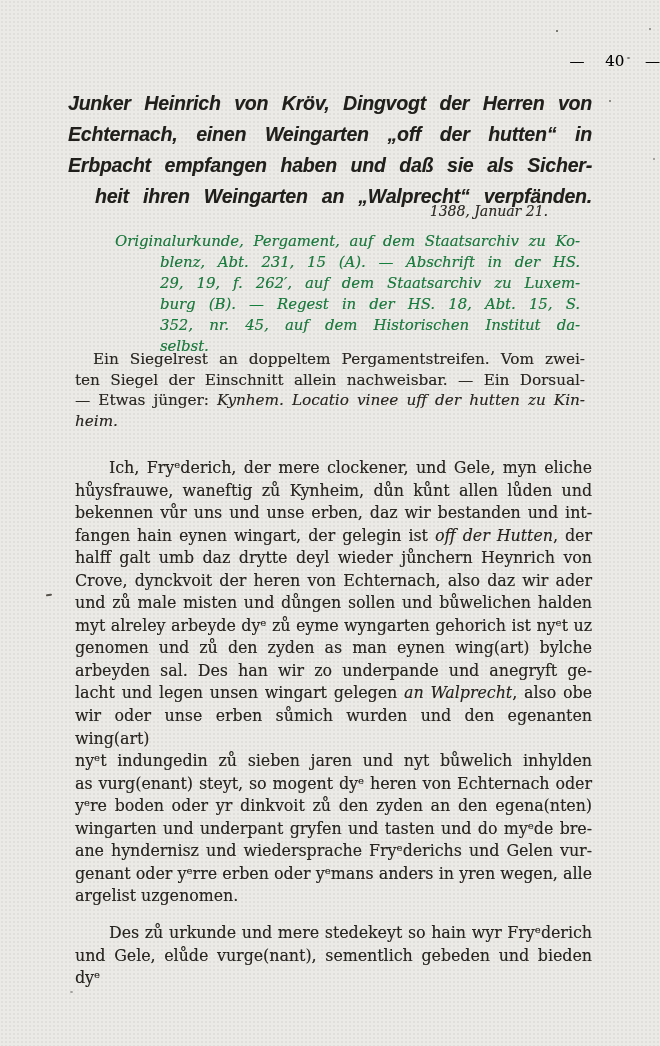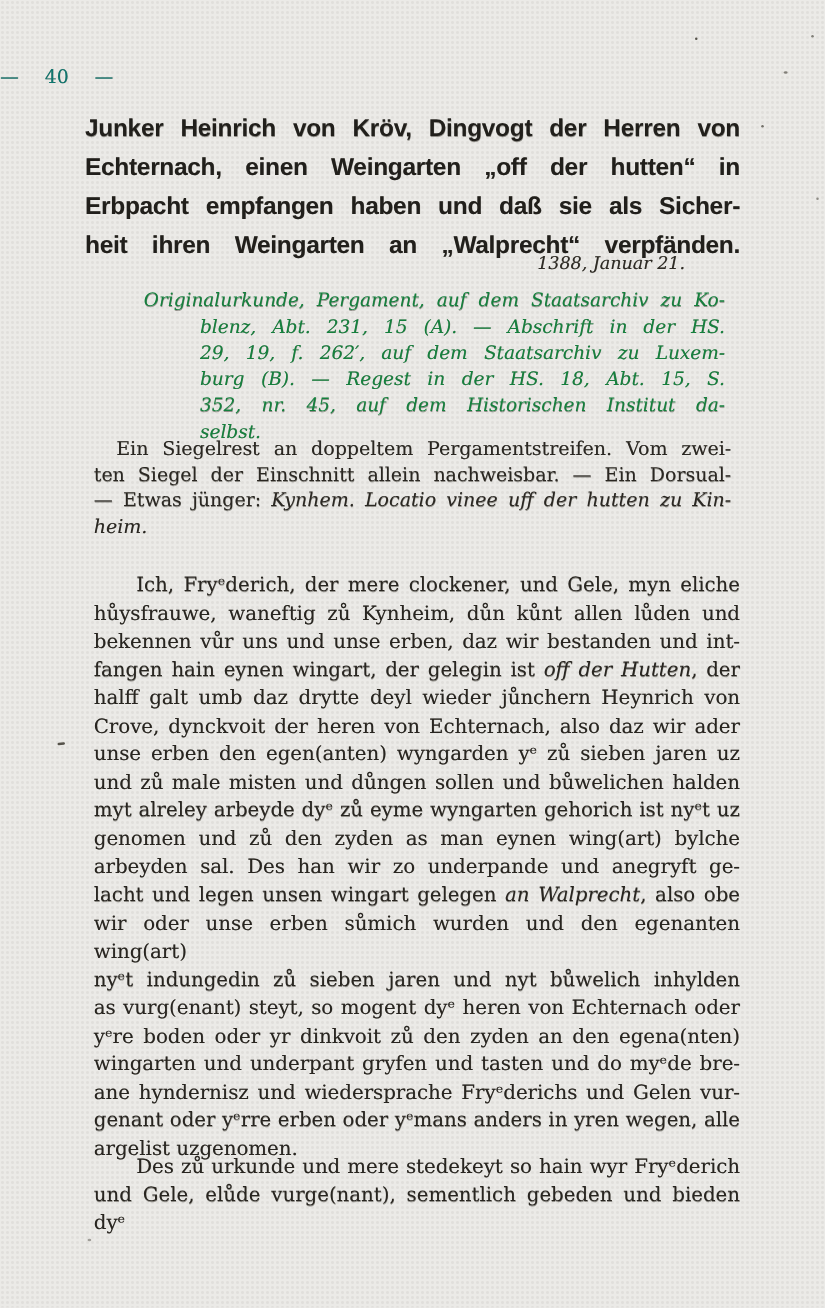--- a/index.html
+++ b/index.html
@@ -20,36 +20,36 @@
     text-align: justify;
     text-align-last: justify;
     white-space: normal;
   }
   .block .line:last-child { text-align-last: left; }
   .it { font-style: italic; }
 
   
   .pagenum {
     top: 52px; left: 0; width: 660px;
-    text-align: left;
+    text-align: right;
     font-size: 15px;
     word-spacing: 16px;
-    color: #0f766e;
+    color: #000000;
   }
 
   
   .heading {
     top: 88px; left: 68px; width: 524px;
     font-family: "Liberation Sans", sans-serif;
-    font-weight: bold; 
+    font-weight: bold; font-style: italic;
     font-size: 19.5px; line-height: 31px;
     letter-spacing: -0.2px;
     color: #211f1b;
   }
-  .heading .line:last-child { text-align-last: justify; }
+  .heading .line:last-child { text-align-last: justify; margin-left: 27px; }
 
   
   .dateline {
     top: 203px; left: 300px; width: 248px;
     text-align: right;
     font-style: italic;
     font-size: 14px;
     color: #2e2b25;
   }
 
@@ -128,21 +128,20 @@
     <div class="line"><span class="it">heim.</span></div>
   </div>
 
 <div class="abs bodypara para1 block">
     <div class="line"><span>Ich, Fryᵉderich, der mere clockener, und Gele, myn eliche</span></div>
     <div class="line"><span>hůysfrauwe, waneftig zů Kynheim, důn kůnt allen lůden und</span></div>
     <div class="line"><span>bekennen vůr uns und unse erben, daz wir bestanden und int-</span></div>
     <div class="line"><span>fangen hain eynen wingart, der gelegin ist </span><span class="it">off der Hutten</span><span>, der</span></div>
     <div class="line"><span>halff galt umb daz drytte deyl wieder jůnchern Heynrich von</span></div>
     <div class="line"><span>Crove, dynckvoit der heren von Echternach, also daz wir ader</span></div>
-    <div class="line"><span>unse erben den egen(anten) wyngarden yᵉ zů sieben jaren uz</span></div>
     <div class="line"><span>und zů male misten und důngen sollen und bůwelichen halden</span></div>
     <div class="line"><span>myt alreley arbeyde dyᵉ zů eyme wyngarten gehorich ist nyᵉt uz</span></div>
     <div class="line"><span>genomen und zů den zyden as man eynen wing(art) bylche</span></div>
     <div class="line"><span>arbeyden sal. Des han wir zo underpande und anegryft ge-</span></div>
     <div class="line"><span>lacht und legen unsen wingart gelegen </span><span class="it">an Walprecht</span><span>, also obe</span></div>
     <div class="line"><span>wir oder unse erben sůmich wurden und den egenanten wing(art)</span></div>
     <div class="line"><span>nyᵉt indungedin zů sieben jaren und nyt bůwelich inhylden</span></div>
     <div class="line"><span>as vurg(enant) steyt, so mogent dyᵉ heren von Echternach oder</span></div>
     <div class="line"><span>yᵉre boden oder yr dinkvoit zů den zyden an den egena(nten)</span></div>
     <div class="line"><span>wingarten und underpant gryfen und tasten und do myᵉde bre-</span></div>

